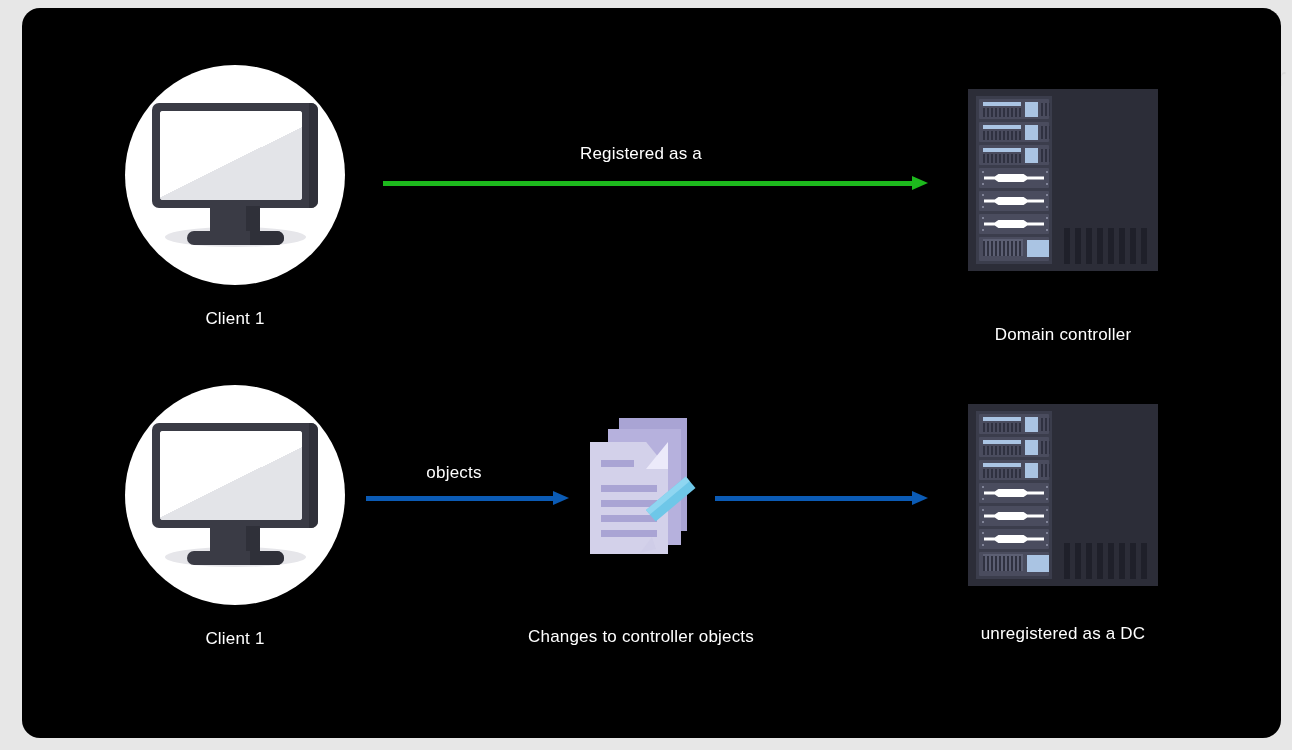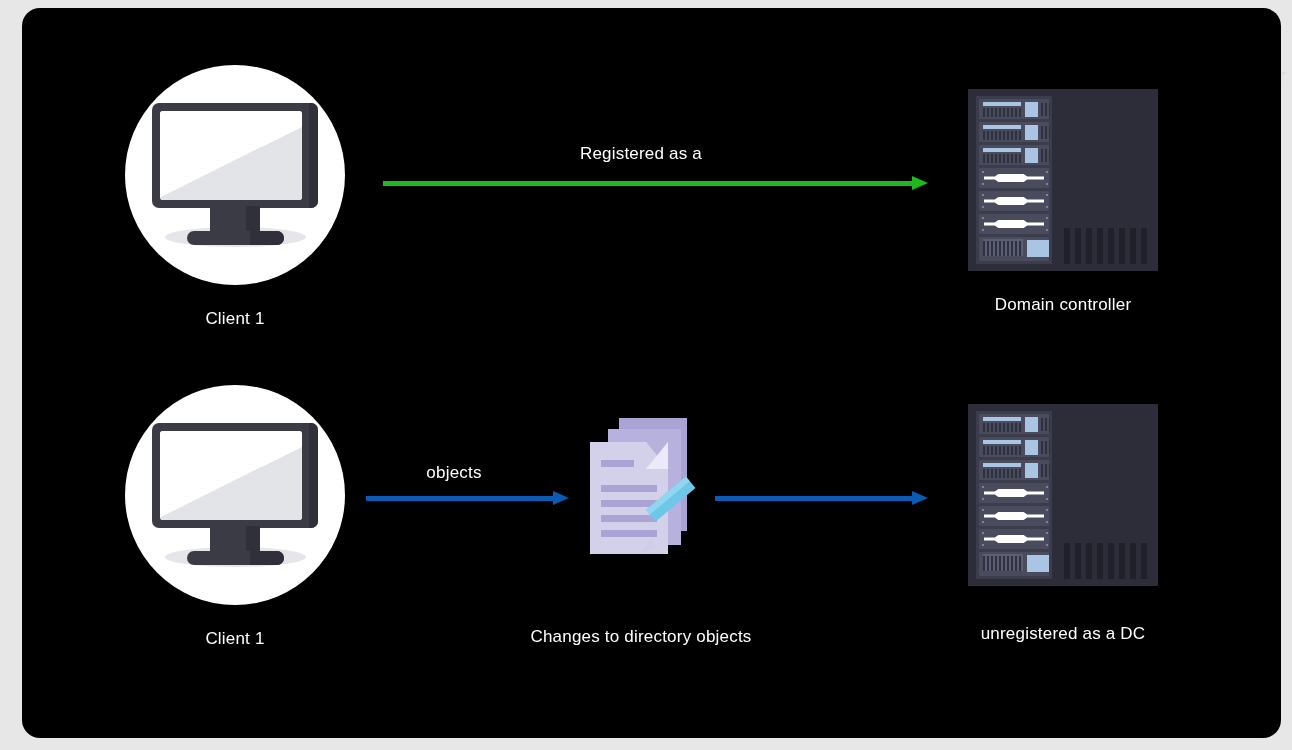--- a/index.html
+++ b/index.html
@@ -420,21 +420,21 @@
             <span class="dot" style="left:67px;top:15px;"></span>
           </div>
           <div class="unit unit-wide">
             <span class="bar"></span>
             <span class="grill"></span>
             <span class="led"></span>
           </div>
         </div>
         <div class="server-vents"></div>
       </div>
-      <div class="label label-center" style="left:95px; top:206px;">Domain controller</div>
+      <div class="label label-center" style="left:95px; top:236px;">Domain controller</div>
     </div>
 
     <div class="node" style="left:103px; top:377px;">
       <div class="client-circle">
         <div class="monitor-wrap">
           <div class="mon-shadow"></div>
           <div class="mon-body">
             <div class="mon-screen"></div>
           </div>
           <div class="mon-neck"></div>
@@ -461,21 +461,21 @@
           <span class="doc-line" style="top:58px; width:56px;"></span>
           <span class="doc-line" style="top:73px; width:56px;"></span>
           <span class="doc-line" style="top:88px; width:56px;"></span>
         </div>
         <div class="doc-fold"></div>
         <div class="pencil">
           <div class="pencil-body"></div>
           <div class="pencil-tip"></div>
         </div>
       </div>
-      <div class="label label-center" style="left:51px; top:209px;">Changes to directory objects</div>
+      <div class="label label-center" style="left:51px; top:209px;">Changes to controller objects</div>
     </div>
 
     <div class="arrow" style="left:693px; top:488px; width:215px;">
       <div class="shaft" style="width:200px; background:#0b5bb5;"></div>
       <div class="head" style="left:197px; border-left:16px solid #0b5bb5;"></div>
     </div>
 
     <div class="node" style="left:946px; top:396px;">
       <div class="server">
         <div class="server-left">

